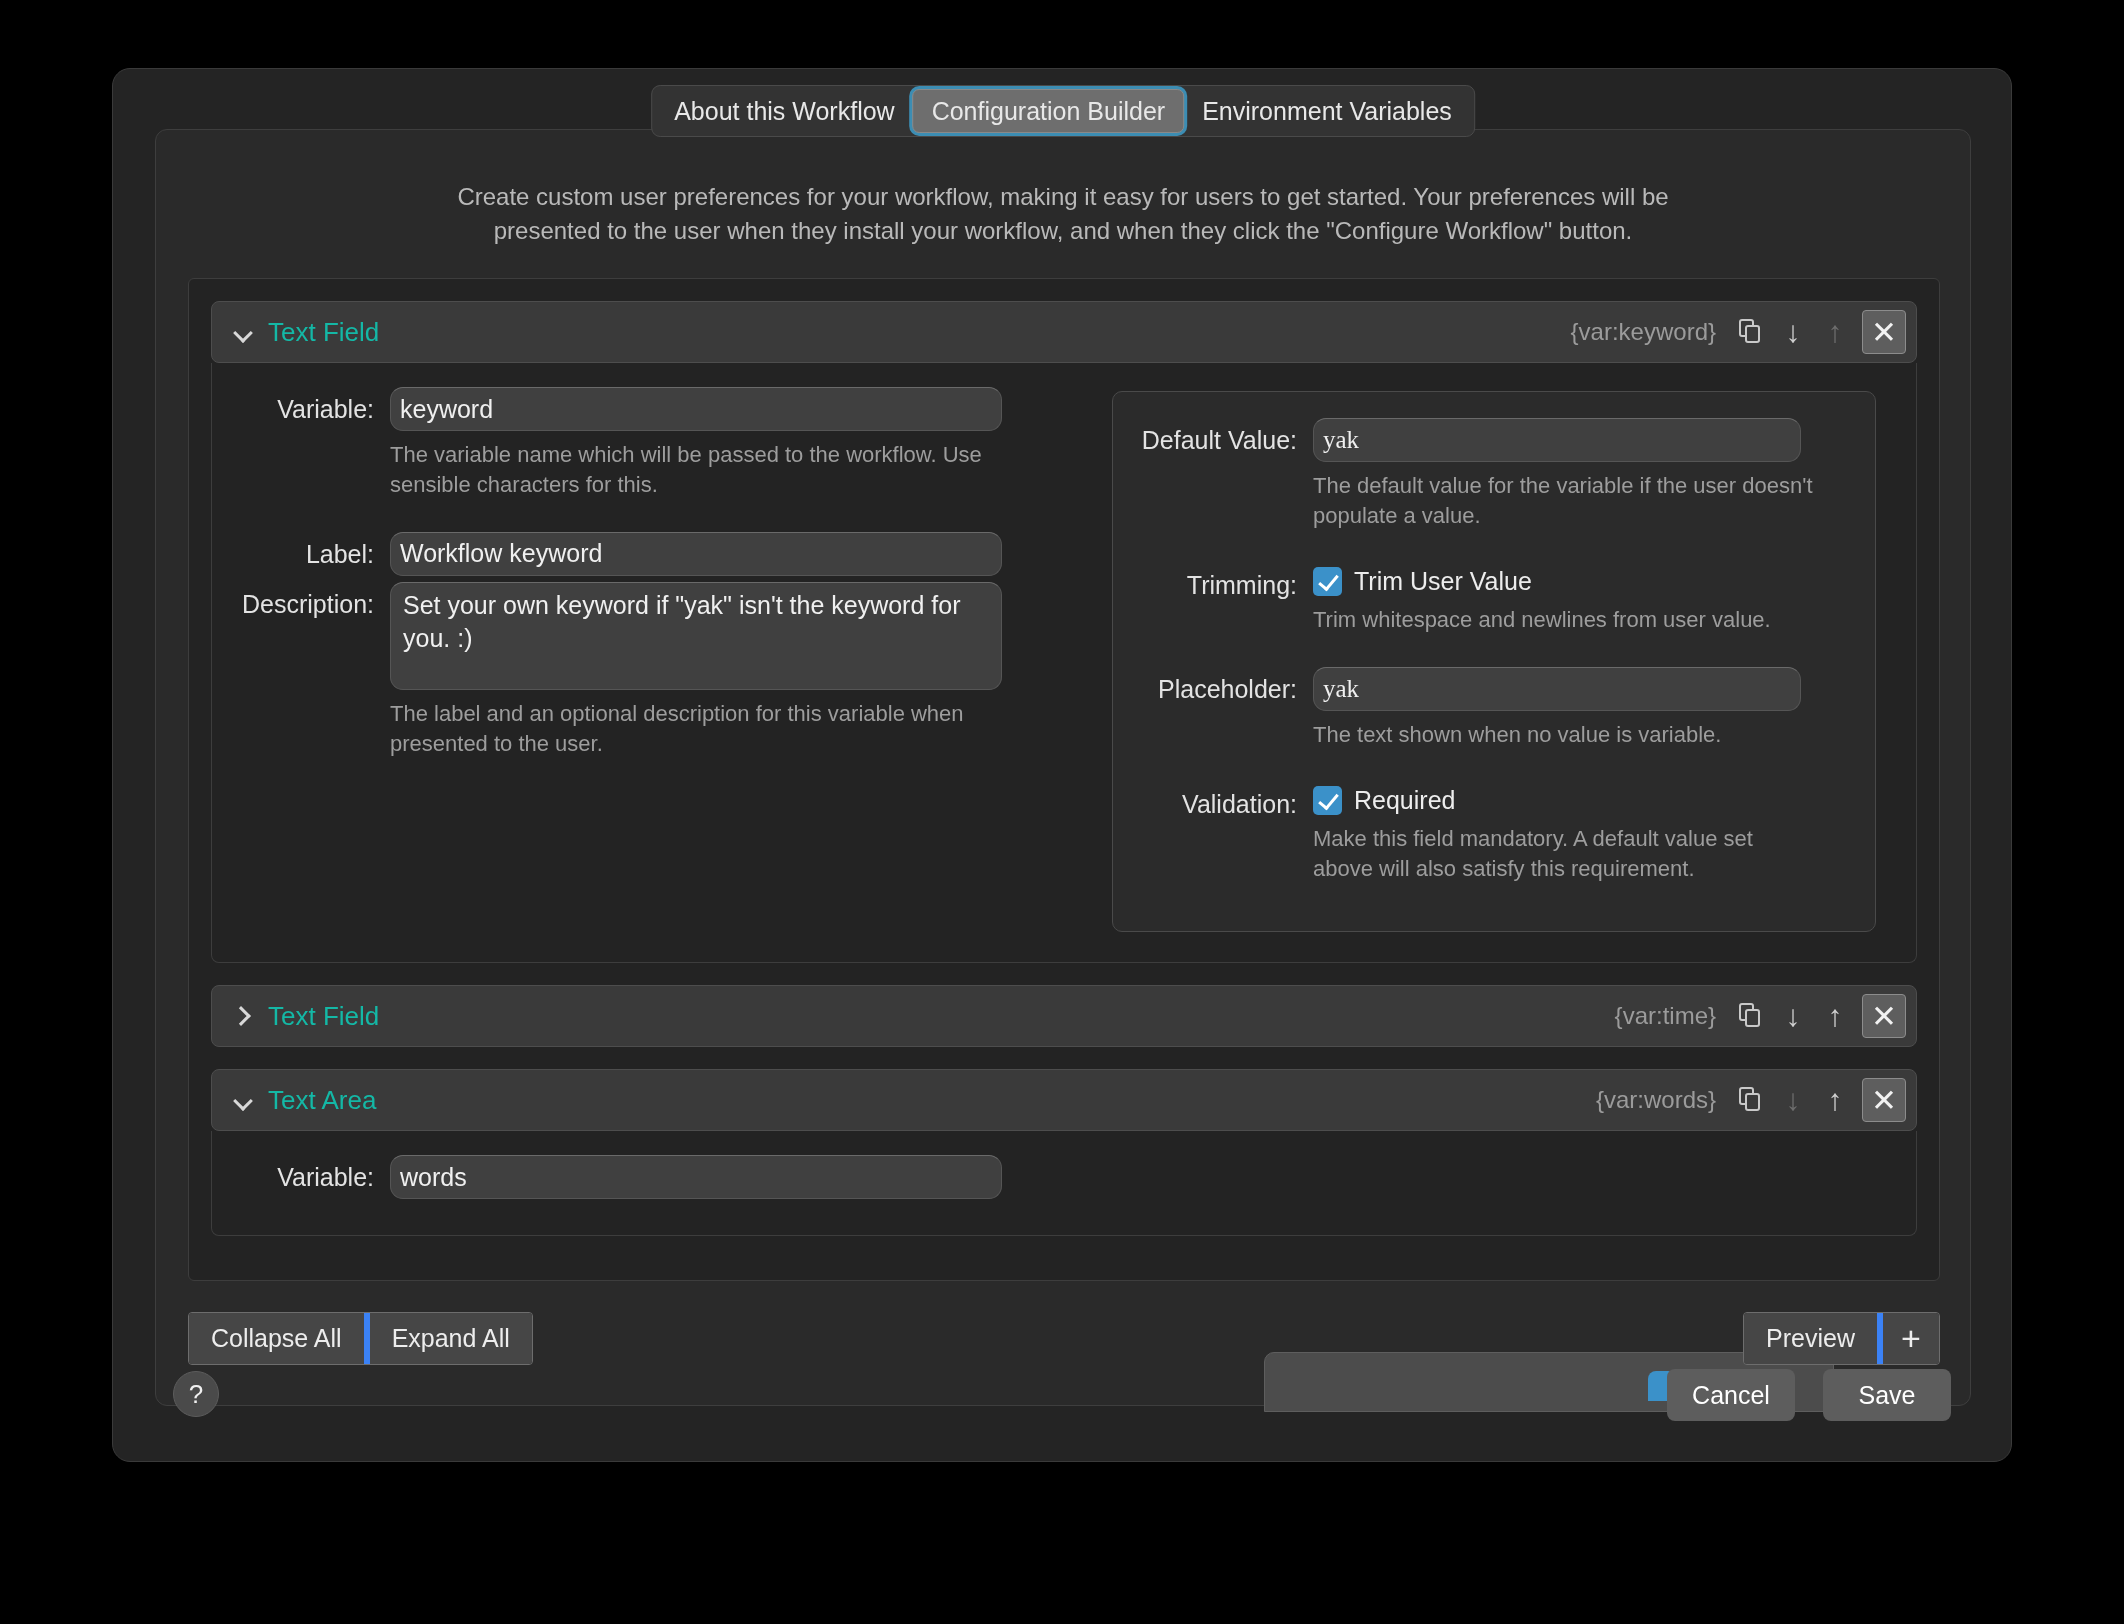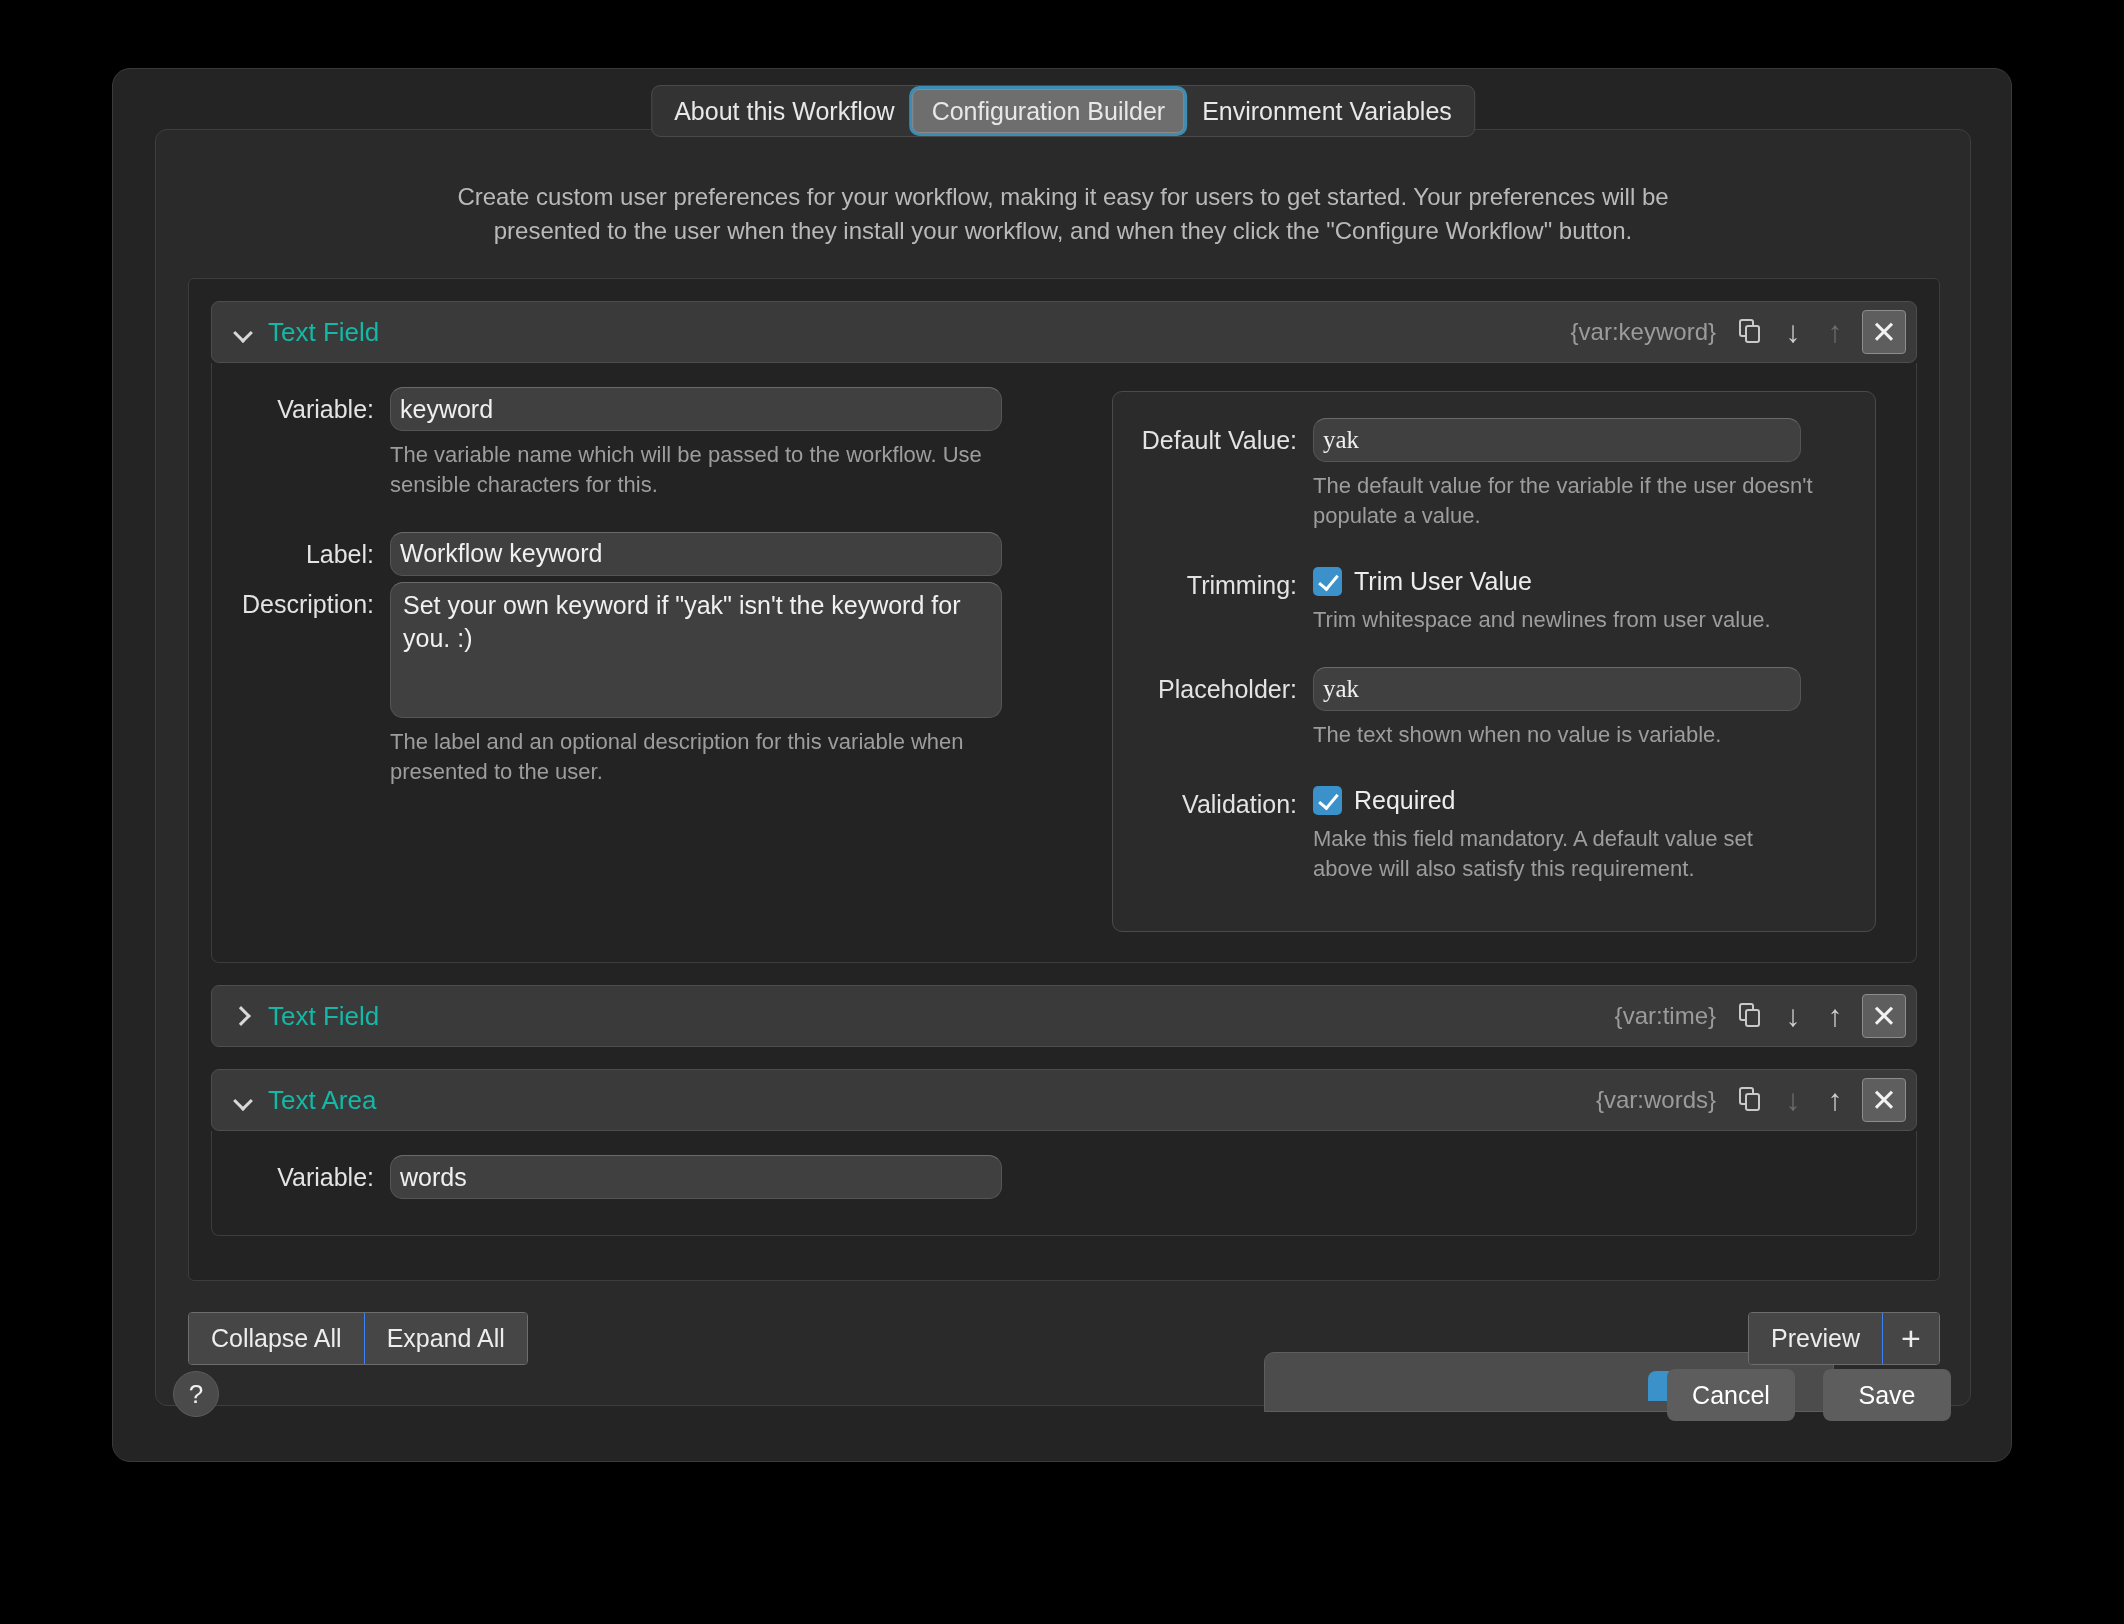--- a/index.html
+++ b/index.html
@@ -183,21 +183,21 @@
     border: 1px solid #555555;
     border-top-color: #6a6a6a;
     border-radius: 13px;
     color: #f0f0f0;
     font-size: 25px;
     font-family: "Liberation Sans", sans-serif;
     padding: 0 9px;
     display: flex; align-items: center;
   }
   .inp.ta {
-    height: 136px;
+    height: 108px;
     align-items: flex-start;
     padding-top: 6px;
     line-height: 1.32;
     display: block;
     overflow: hidden;
     padding-left: 12px;
   }
 
   .hint {
     font-size: 22px;
@@ -273,21 +273,21 @@
     overflow: hidden;
   }
   .btn-group.left { left: 0; }
   .btn-group.right { right: 0; }
   .tbtn {
     background: #464646;
     color: #ededed;
     font-size: 25px;
     display: flex; align-items: center; justify-content: center;
     padding: 0 22px;
-    border-right: 1px solid #3b82f6;
+    border-right: 6px solid #3b82f6;
   }
   .tbtn:last-child { border-right: none; }
   .tbtn.plus { padding: 0; width: 56px; font-size: 34px; font-weight: 300; }
 
   
   .help-btn {
     position: absolute;
     left: 60px; bottom: 44px;
     width: 46px; height: 46px;
     border-radius: 50%;

